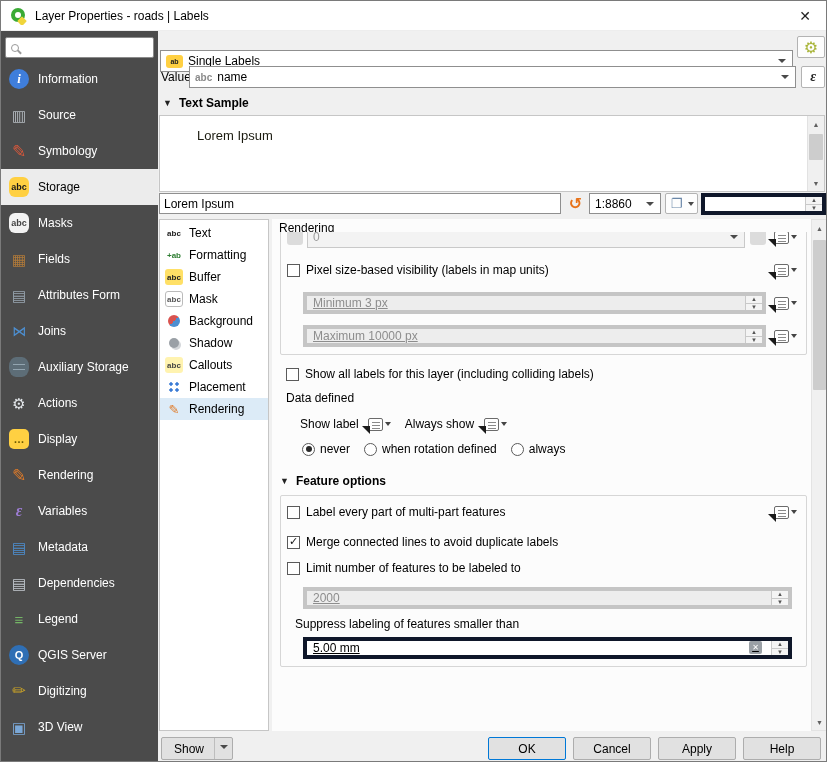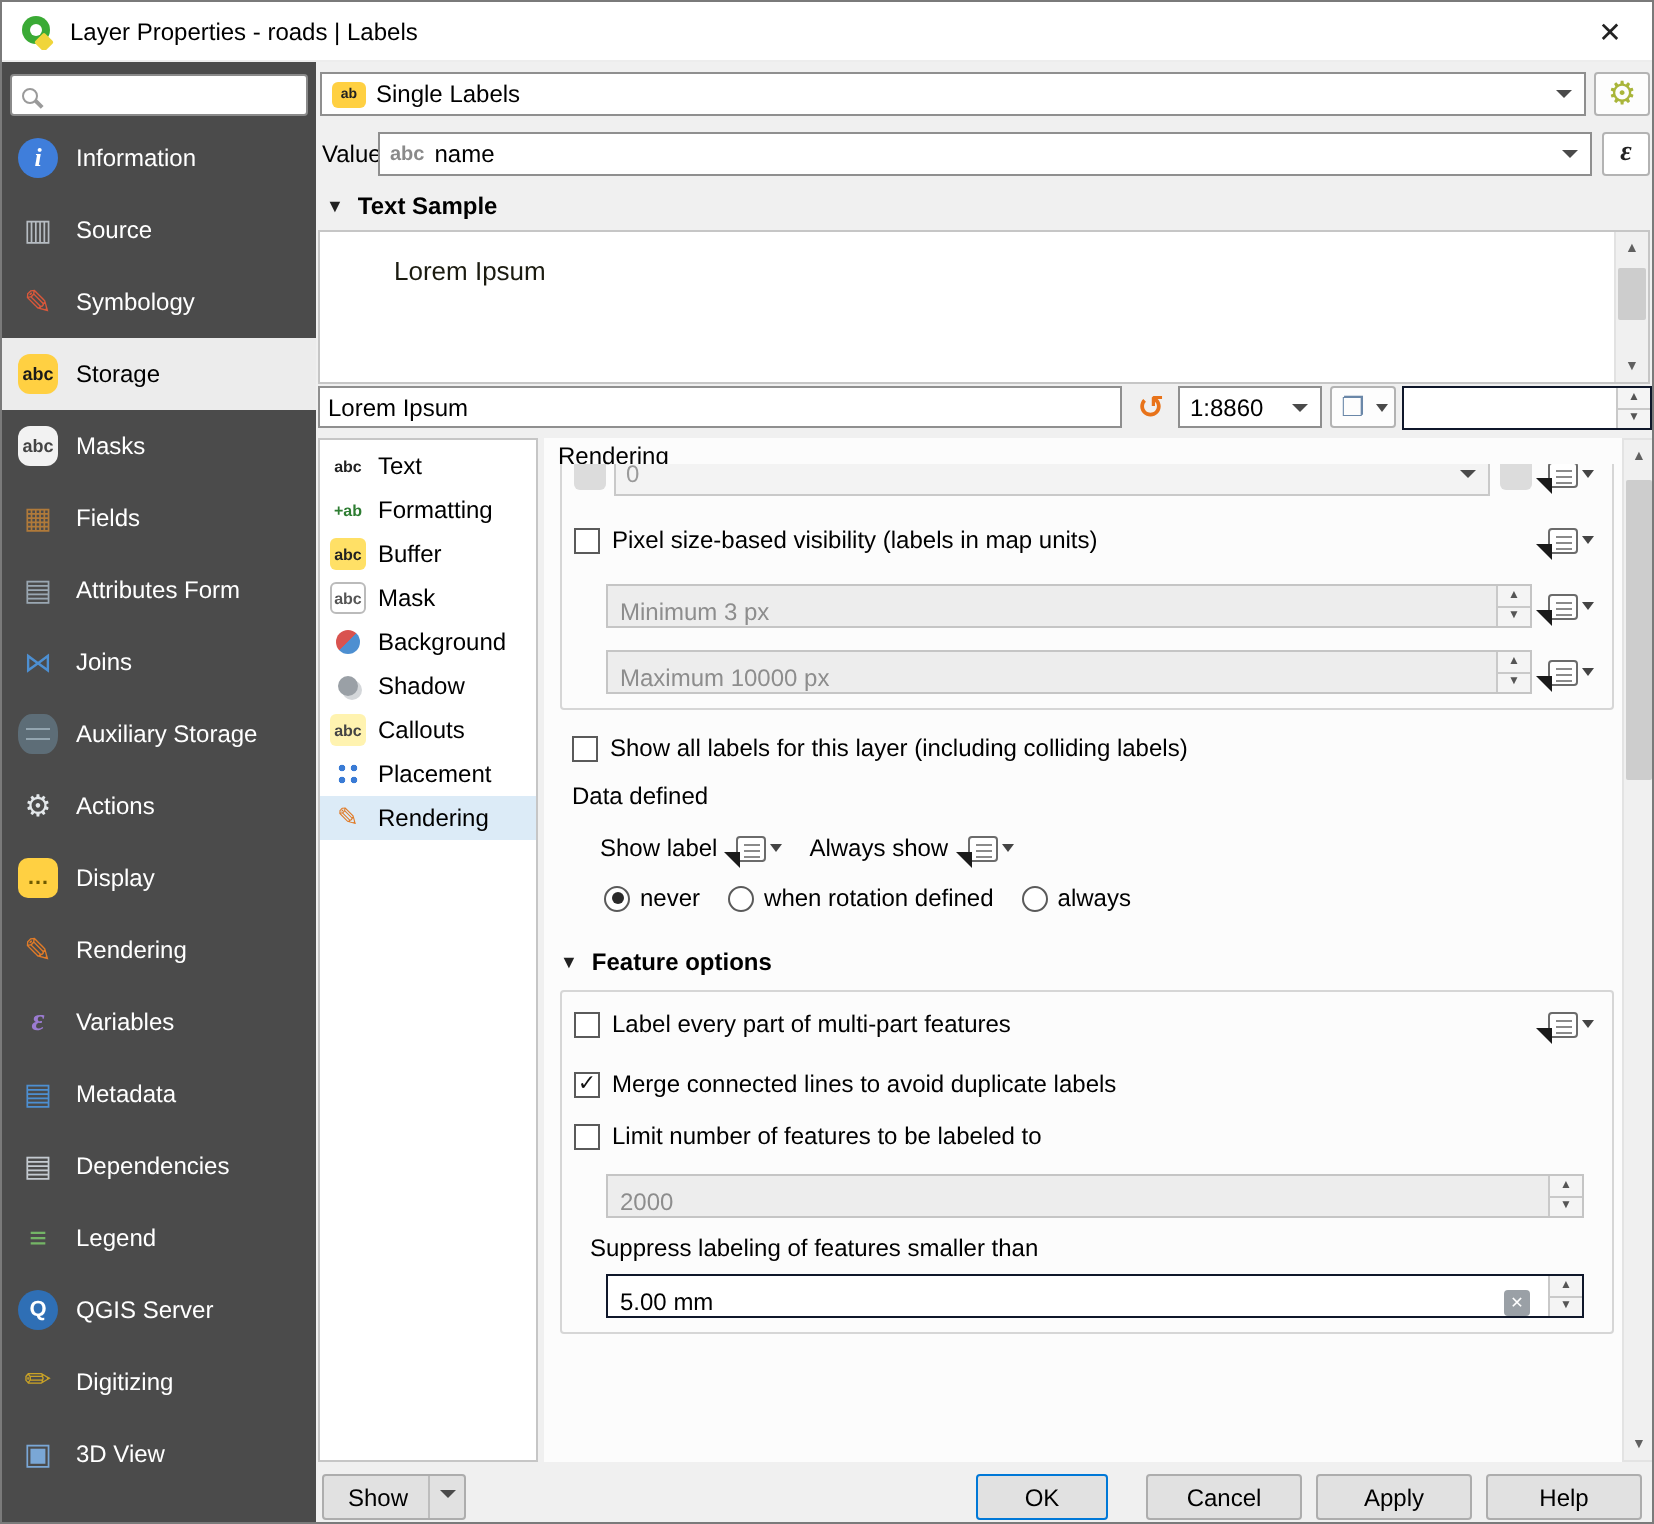--- a/index.html
+++ b/index.html
@@ -48,21 +48,21 @@
 
   
   .main { position:absolute; left:157px; top:30px; width:670px; height:732px; background:#f0f0f0; }
   .lbl { color:#000; }
 
   .combo { background:#fff; border:1px solid #8f8f8f; height:22px; display:flex; align-items:center; gap:5px; padding:0 20px 0 5px; position:relative; font-size:12px; }
   .combo.disabled { background:#f3f3f3; color:#9a9a9a; border-color:#c9c9c9; }
   .caret { position:absolute; right:6px; top:50%; margin-top:-2px; width:0; height:0; border:4px solid transparent; border-top:4px solid #4a4a4a; }
   .toolbtn { background:#fdfdfd; border:1px solid #b3b3b3; border-radius:2px; display:flex; align-items:center; justify-content:center; cursor:pointer; }
 
-  .mode-combo { position:absolute; left:2px; top:5px; width:633px; }
+  .mode-combo { position:absolute; left:2px; top:19px; width:633px; }
   .mini-tag { width:17px; height:13px; background:#ffd042; border-radius:3px; font-size:7px; font-weight:bold; color:#222; display:flex; align-items:center; justify-content:center; flex:none; }
   .gear-btn { position:absolute; left:639px; top:5px; width:28px; height:22px; }
   .gear { color:#a9b53a; font-size:16px; }
 
   .value-lbl { position:absolute; left:3px; top:39px; }
   .value-combo { position:absolute; left:31px; top:35px; width:607px; }
   .abc-prefix { color:#8a8a8a; font-size:10px; font-weight:bold; }
   .eps-btn { position:absolute; left:643px; top:35px; width:24px; height:22px; background:#fff; }
   .eps { font:italic bold 14px "Liberation Serif",serif; color:#222; }
 
@@ -82,21 +82,21 @@
 
   .sample-input { position:absolute; left:1px; top:162px; width:402px; height:21px; border:1px solid #8f8f8f; padding:0 4px; font:12px "Liberation Sans",sans-serif; background:#fff; }
   .reset-btn { position:absolute; left:407px; top:162px; width:21px; height:21px; border:0; background:transparent; }
   .reset-ic { color:#e8731a; font-weight:bold; font-size:16px; }
   .scale-combo { position:absolute; left:431px; top:162px; width:72px; height:21px; }
   .map-btn { position:absolute; left:507px; top:162px; width:33px; height:21px; padding-right:10px; position:absolute; }
   .map-ic { color:#6a87a8; font-size:13px; }
   .map-btn .caret { right:3px; border-width:3px; border-top-width:4px; margin-top:-2px; }
   .empty-spin { position:absolute; left:543px; top:162px; width:125px; height:21px; }
 
-  .spin { background:#fff; border:1px solid #0f172a; height:22px; position:relative; display:flex; align-items:flex-end; padding:0 22px 0 6px; font-size:12px; }
+  .spin { background:#fff; border:4px solid #0f172a; height:22px; position:relative; display:flex; align-items:flex-start; padding:0 22px 0 6px; font-size:12px;text-decoration:underline; }
   .spin.disabled { background:#ededed; border-color:#c5c5c5; color:#8d8d8d; }
   .arrows { position:absolute; right:0; top:0; bottom:0; width:17px; display:flex; flex-direction:column; border-left:1px solid #c9c9c9; }
   .arrows span { flex:1; display:flex; align-items:center; justify-content:center; font-size:6px; color:#555; background:#f4f4f4; cursor:pointer; }
   .arrows span + span { border-top:1px solid #c9c9c9; }
 
   
   .tablist { position:absolute; left:1px; top:188px; width:110px; height:512px; background:#fff; border:1px solid #c6c6c6; padding-top:2px; }
   .tab { height:22px; display:flex; align-items:center; gap:6px; padding-left:5px; cursor:pointer; }
   .tab.selected { background:#dcebf7; }
   .ti { width:18px; height:16px; display:flex; align-items:center; justify-content:center; flex:none; font-size:8px; font-weight:bold; color:#222; }
@@ -153,21 +153,21 @@
   .panel-scroll { position:absolute; left:653px; top:188px; height:512px; border:1px solid #e3e3e3; }
   .ps-thumb { top:4px; height:150px; }
 
   
   .footer { position:absolute; left:0; top:706px; width:670px; height:24px; }
   .btn { position:absolute; height:23px; background:#e1e1e1; border:1px solid #adadad; border-radius:2px; display:flex; align-items:center; justify-content:center; font-size:12px; cursor:pointer; }
   .btn.default { border-color:#0078d7; }
   .style-btn { left:3px; width:72px; justify-content:flex-start; padding-left:12px; }
   .style-btn .split { position:absolute; right:0; top:0; bottom:0; width:18px; border-left:1px solid #bdbdbd; display:flex; align-items:center; justify-content:center; }
   .style-btn .split .caret { position:static; margin:0; }
-  .ok-btn { left:330px; width:66px; }
+  .ok-btn { left:330px; width:78px; }
   .cancel-btn { left:415px; width:78px; }
   .apply-btn { left:500px; width:78px; }
   .help-btn { left:585px; width:78px; }
 </style>
 </head>
 <body>
 
 <div class="window">
 
   <div class="titlebar">

